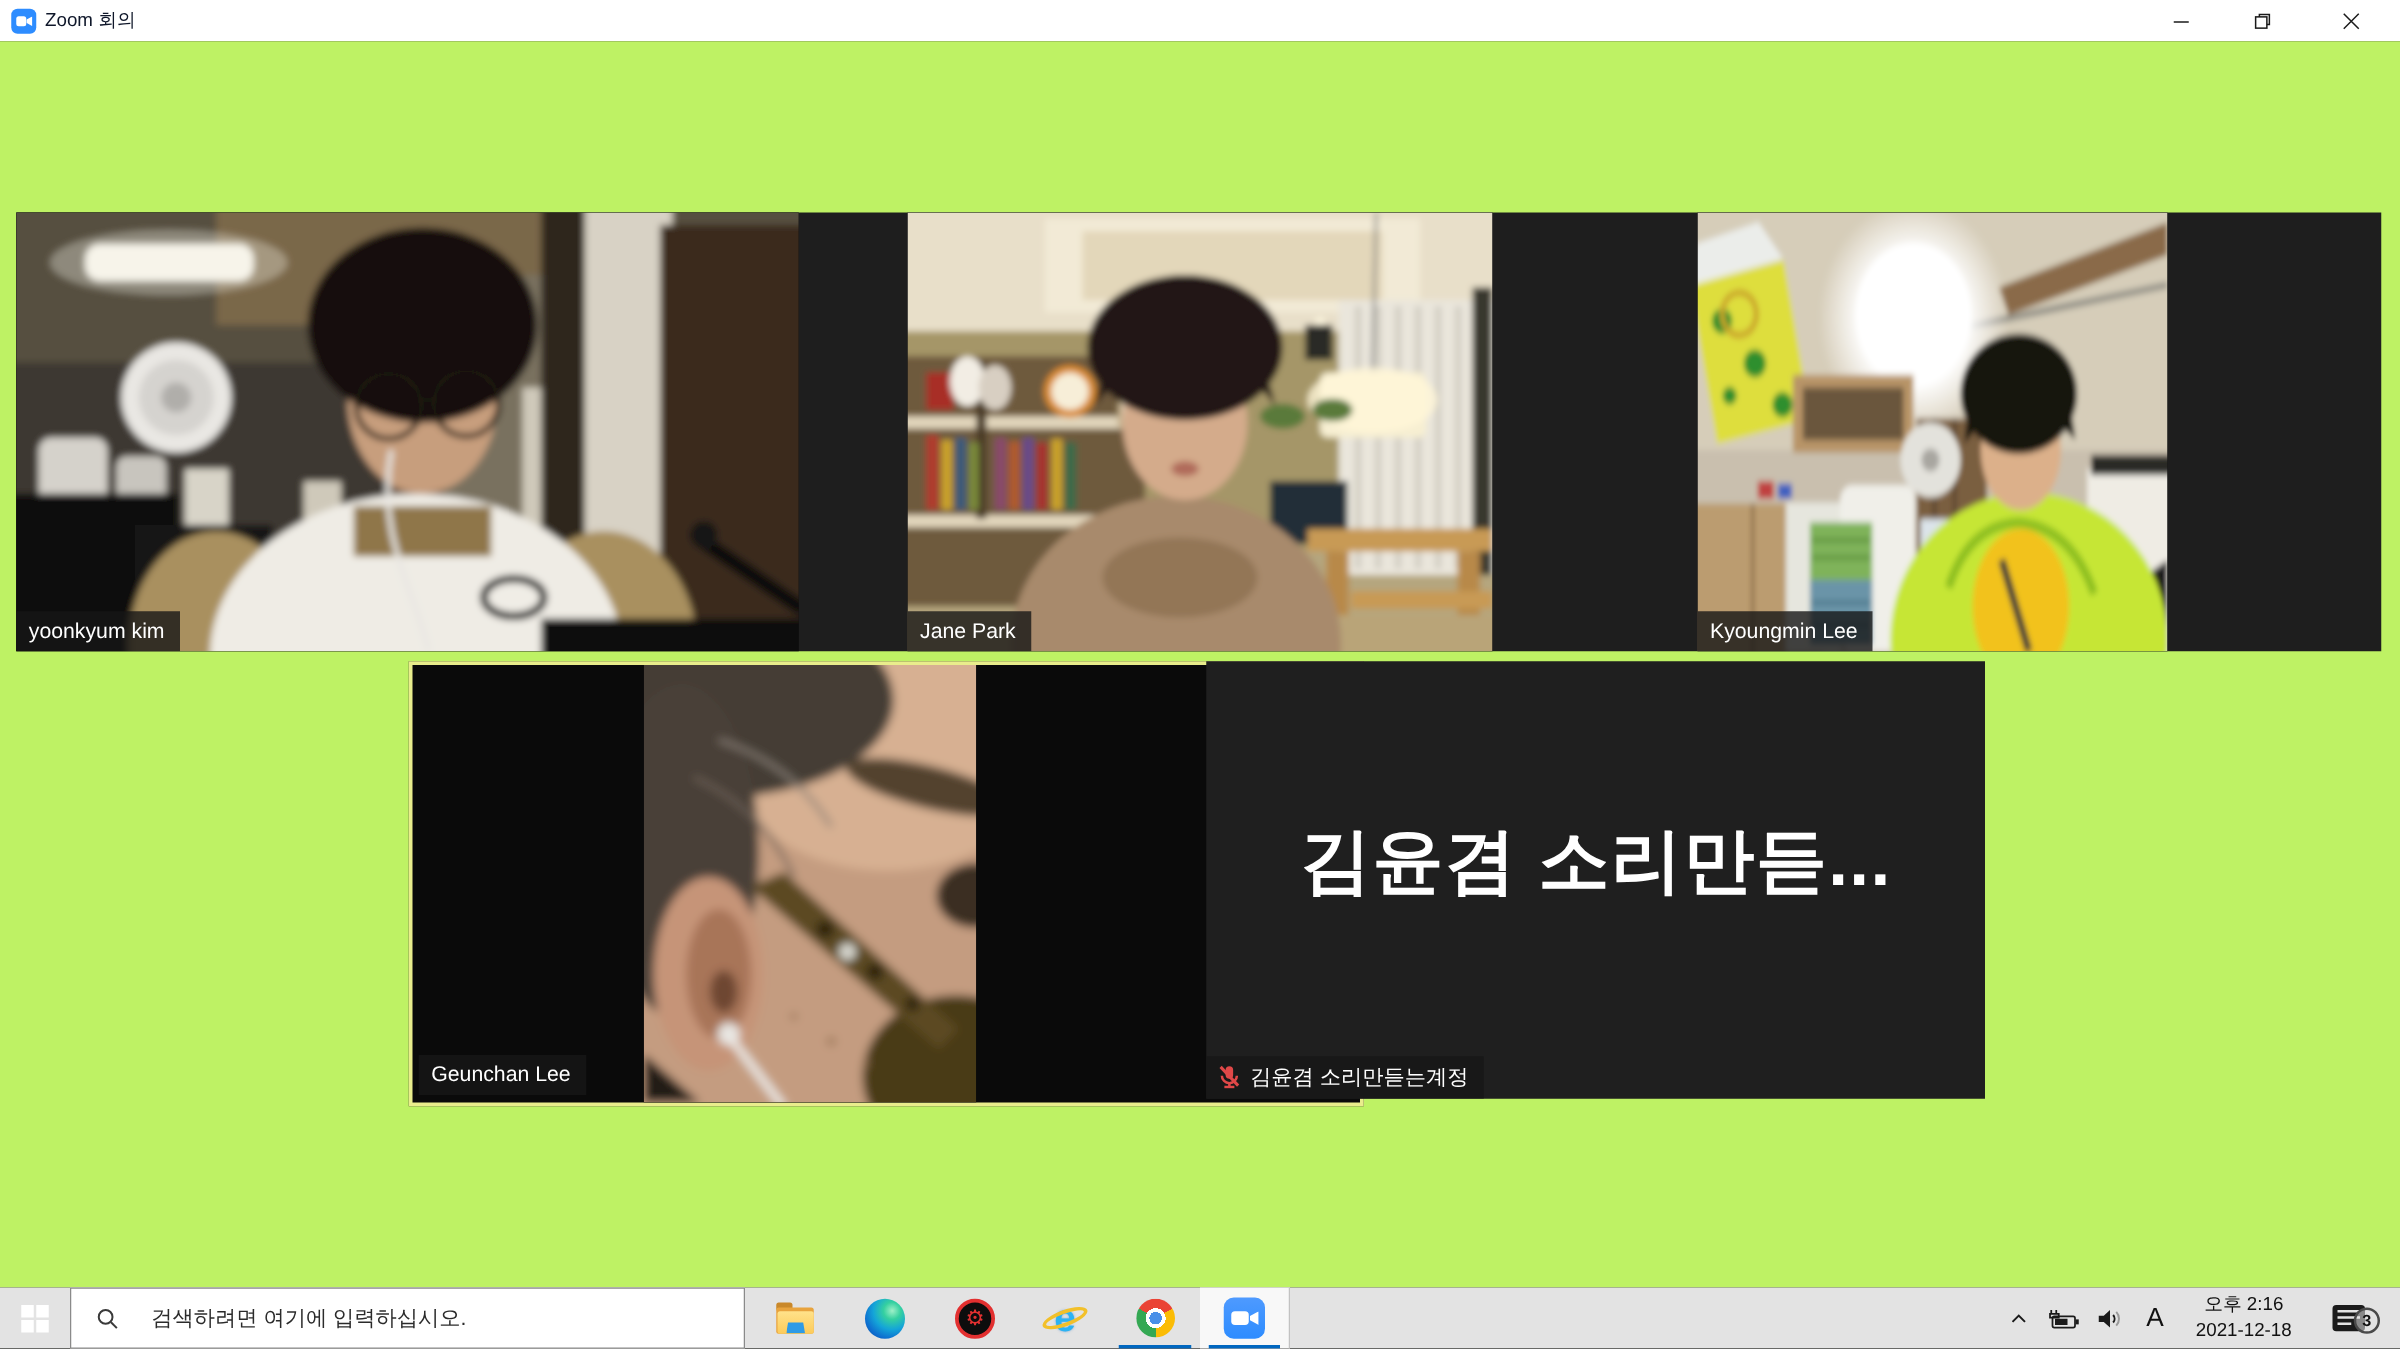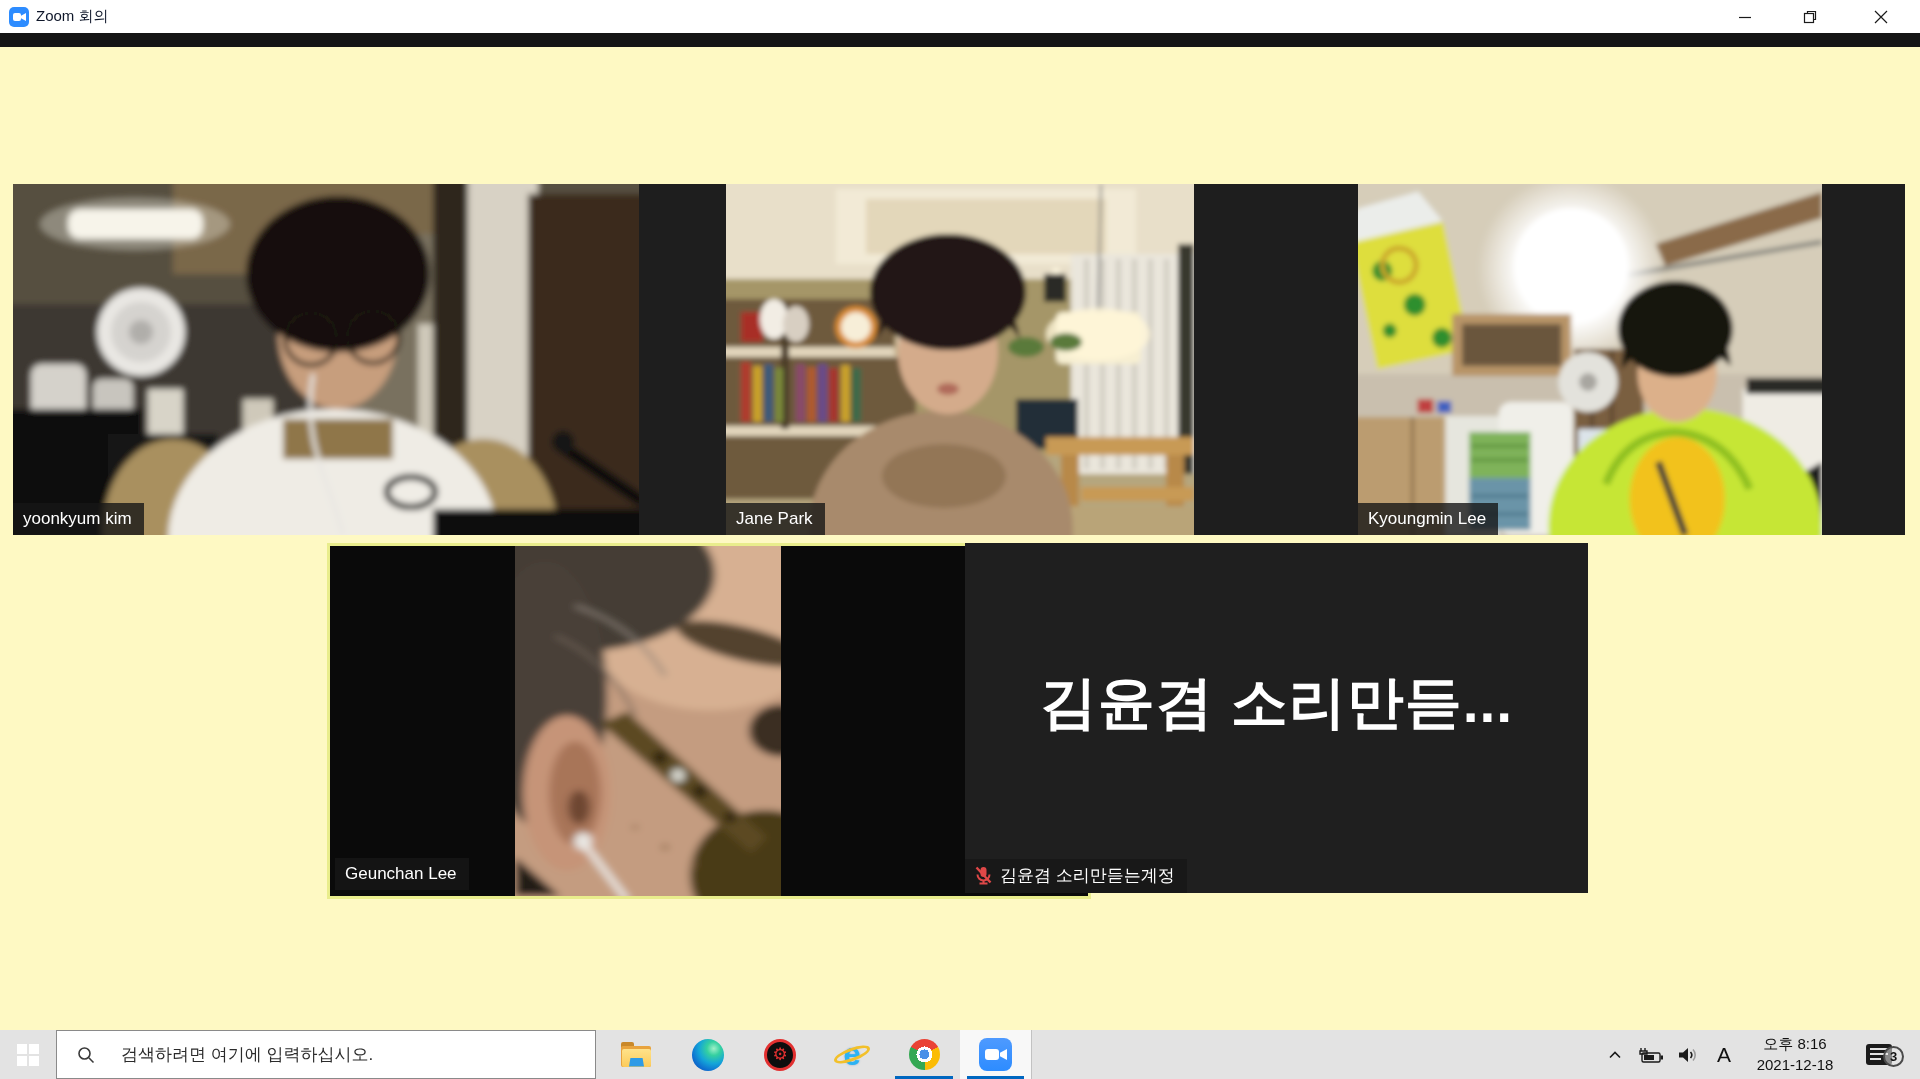--- a/index.html
+++ b/index.html
@@ -14,27 +14,27 @@
   .cam-body{position:absolute;left:4px;top:6px;width:8px;height:8px;border-radius:2px;background:#fff;}
   .cam-lens{position:absolute;left:12px;top:6px;width:5px;height:8px;background:#fff;
       clip-path:polygon(100% 0,100% 100%,0 65%,0 35%);}
   .titlebar-title{position:absolute;left:36px;top:0;height:33px;display:flex;align-items:center;
       font-size:15px;color:#0f172a;}
   .winbtn{position:absolute;top:0;height:33px;display:flex;align-items:center;justify-content:center;}
   .winbtn svg{display:block;}
   #btn-min{left:1712px;width:65px;} #btn-restore{left:1777px;width:65px;} #btn-close{left:1842px;width:78px;}
 
   
-  .canvas{position:absolute;left:0;top:47px;width:1920px;height:997px;background:#fef9c3;}
+  .canvas{position:absolute;left:0;top:33px;width:1920px;height:997px;background:#bef264;}
   .row1-strip{position:absolute;left:13px;top:137px;width:1892px;height:351px;background:#1e1e1e;}
   .tile{position:absolute;overflow:hidden;background:#111;}
   .tile svg{display:block;width:100%;height:100%;}
   #tile-1{left:13px;top:137px;width:626px;height:351px;}
   #tile-2{left:726px;top:137px;width:468px;height:351px;}
-  #tile-3{left:1358px;top:137px;width:464px;height:351px;}
+  #tile-3{left:1358px;top:137px;width:376px;height:351px;}
   #tile-4{left:327px;top:496px;width:764px;height:356px;background:#0a0a0a;border:3px solid #e9ed8c;}
   #tile-5{left:965px;top:496px;width:623px;height:350px;background:#1f1f1f;}
   .portrait{position:absolute;left:185px;top:0;width:266px;height:350px;overflow:hidden;background:#0a0a0a;}
   .nametag{position:absolute;left:0;bottom:0;background:rgba(22,22,22,.8);color:#fff;
       font-size:17px;line-height:1;padding:7px 12px 8px 10px;white-space:nowrap;display:flex;
       align-items:center;gap:8px;}
   #tile-4 .nametag{left:5px;bottom:6px;}
   .video-off-name{position:absolute;inset:0 0 30px 0;display:flex;align-items:center;justify-content:center;
       color:#fff;font-weight:bold;font-size:57px;letter-spacing:1px;}
 
@@ -434,21 +434,21 @@
       </div>
       <div class="tray-cell" style="width:36px">
         <svg width="22" height="18" viewBox="0 0 22 18">
           <polygon points="2,6.5 6,6.5 11,2 11,16 6,11.5 2,11.5" fill="#1a1a1a"></polygon>
           <path d="M13.5,6 a4.5,4.5 0 0 1 0,6" fill="none" stroke="#1a1a1a" stroke-width="1.6"></path>
           <path d="M16,3.5 a8,8 0 0 1 0,11" fill="none" stroke="#9a9a9a" stroke-width="1.6"></path>
         </svg>
       </div>
       <div class="tray-cell tray-ime">A</div>
       <div class="tray-cell tray-clock">
-        <div>오후 8:16</div>
+        <div>오후 2:16</div>
         <div>2021-12-18</div>
       </div>
       <div class="tray-cell tray-action">
         <div class="ac-icon">
           <i style="top:4px;width:18px"></i>
             <i style="top:9px;width:18px"></i>
             <i style="top:14px;width:11px"></i>
         </div>
         <div class="ac-badge">3</div>
       </div>

